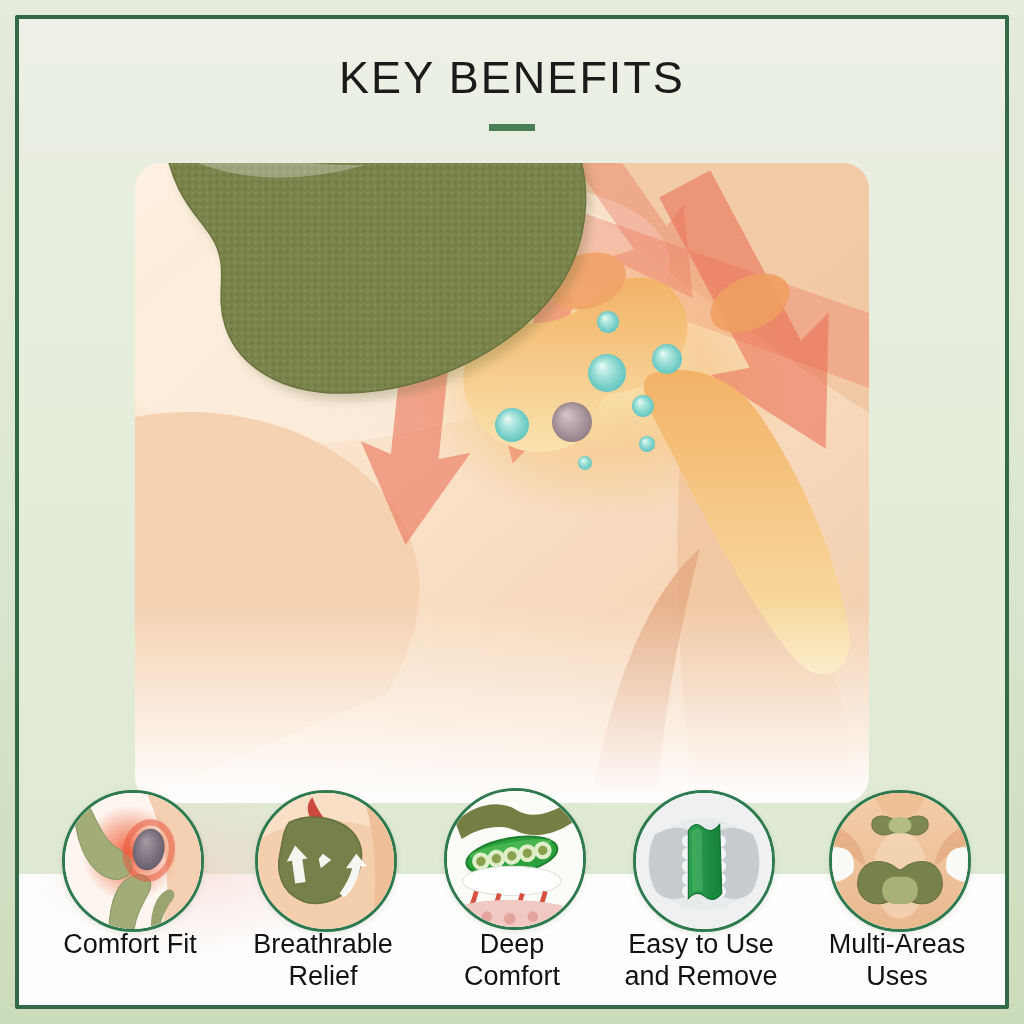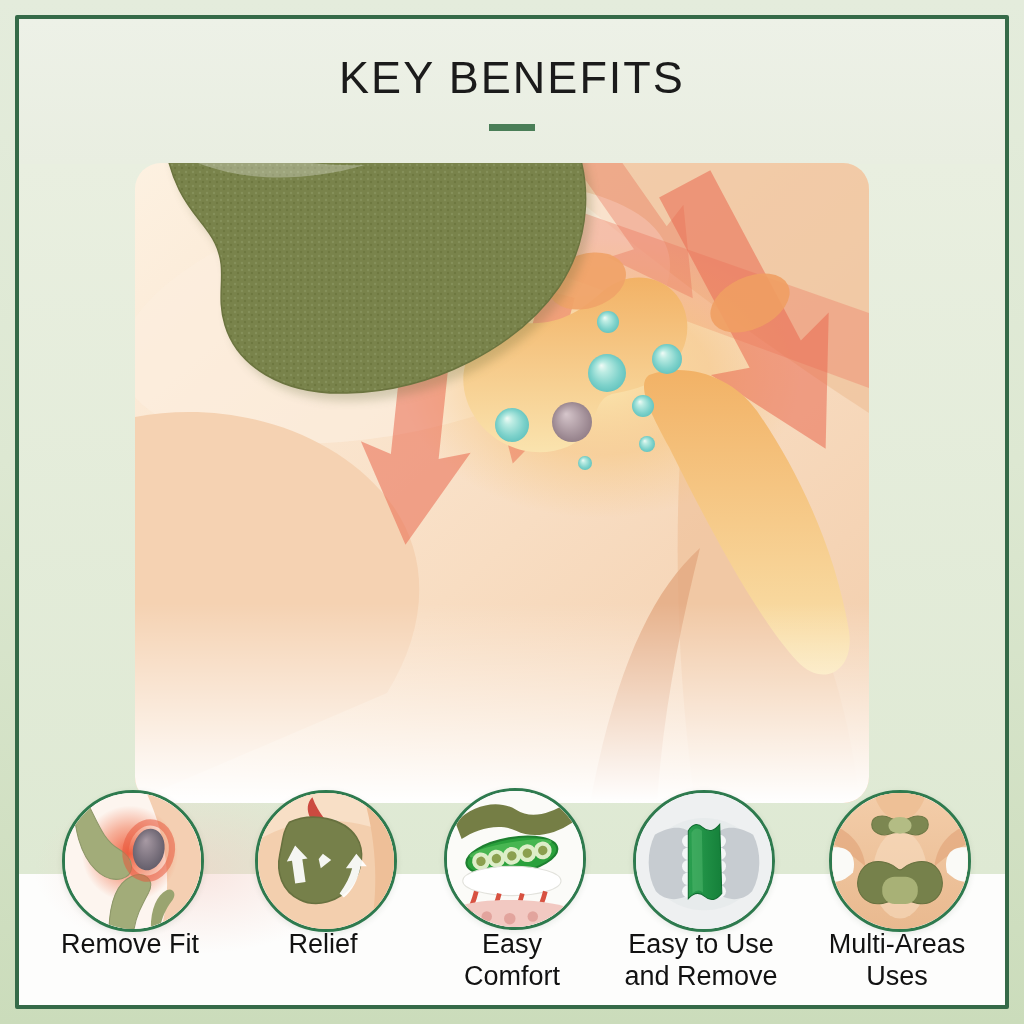--- a/index.html
+++ b/index.html
@@ -269,28 +269,29 @@
       <path d="M0,52 C16,50 24,60 20,76 C12,84 4,86 0,84 Z" fill="#fafaf7"></path>
       <path d="M130,52 C114,50 106,60 110,76 C118,84 126,86 130,84 Z" fill="#fafaf7"></path>
       <path d="M38,30 C38,22 48,20 56,24 C60,26 70,26 74,24 C82,20 92,22 92,30 C92,38 82,42 74,39 C70,37 60,37 56,39 C48,42 38,38 38,30 Z" fill="#7c8751" stroke="#6d7845" stroke-width="1"></path>
       <ellipse cx="65" cy="31" rx="11" ry="8" fill="#b3bc84"></ellipse>
       <path d="M28,74 C36,62 52,64 62,72 C64,74 66,74 68,72 C78,64 94,62 102,74 C108,84 106,96 98,102 C88,110 74,104 68,100 C66,98 64,98 62,100 C56,104 42,110 32,102 C24,96 22,84 28,74 Z" fill="#76814b" stroke="#67713f" stroke-width="1"></path>
       <rect x="48" y="80" width="34" height="26" rx="12" fill="#a8b176"></rect>
     </svg>
   </div>
 
   <div class="benefit-label" style="left:20px">
-    <span class="lbl-line">Remove Fit</span>
+    <span class="lbl-line">Comfort Fit</span>
     <span class="lbl-line"></span>
   </div>
   <div class="benefit-label" style="left:213px">
+    <span class="lbl-line">Breathrable</span>
     <span class="lbl-line">Relief</span>
   </div>
   <div class="benefit-label" style="left:402px">
-    <span class="lbl-line">Easy</span>
+    <span class="lbl-line">Deep</span>
     <span class="lbl-line">Comfort</span>
   </div>
   <div class="benefit-label" style="left:591px">
     <span class="lbl-line">Easy to Use</span>
     <span class="lbl-line">and Remove</span>
   </div>
   <div class="benefit-label" style="left:787px">
     <span class="lbl-line">Multi-Areas</span>
     <span class="lbl-line">Uses</span>
   </div>

